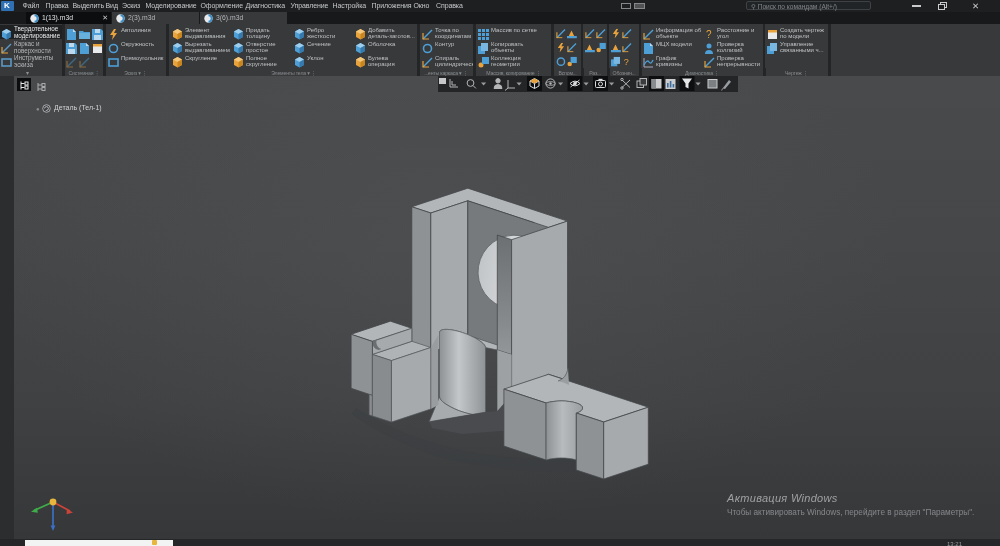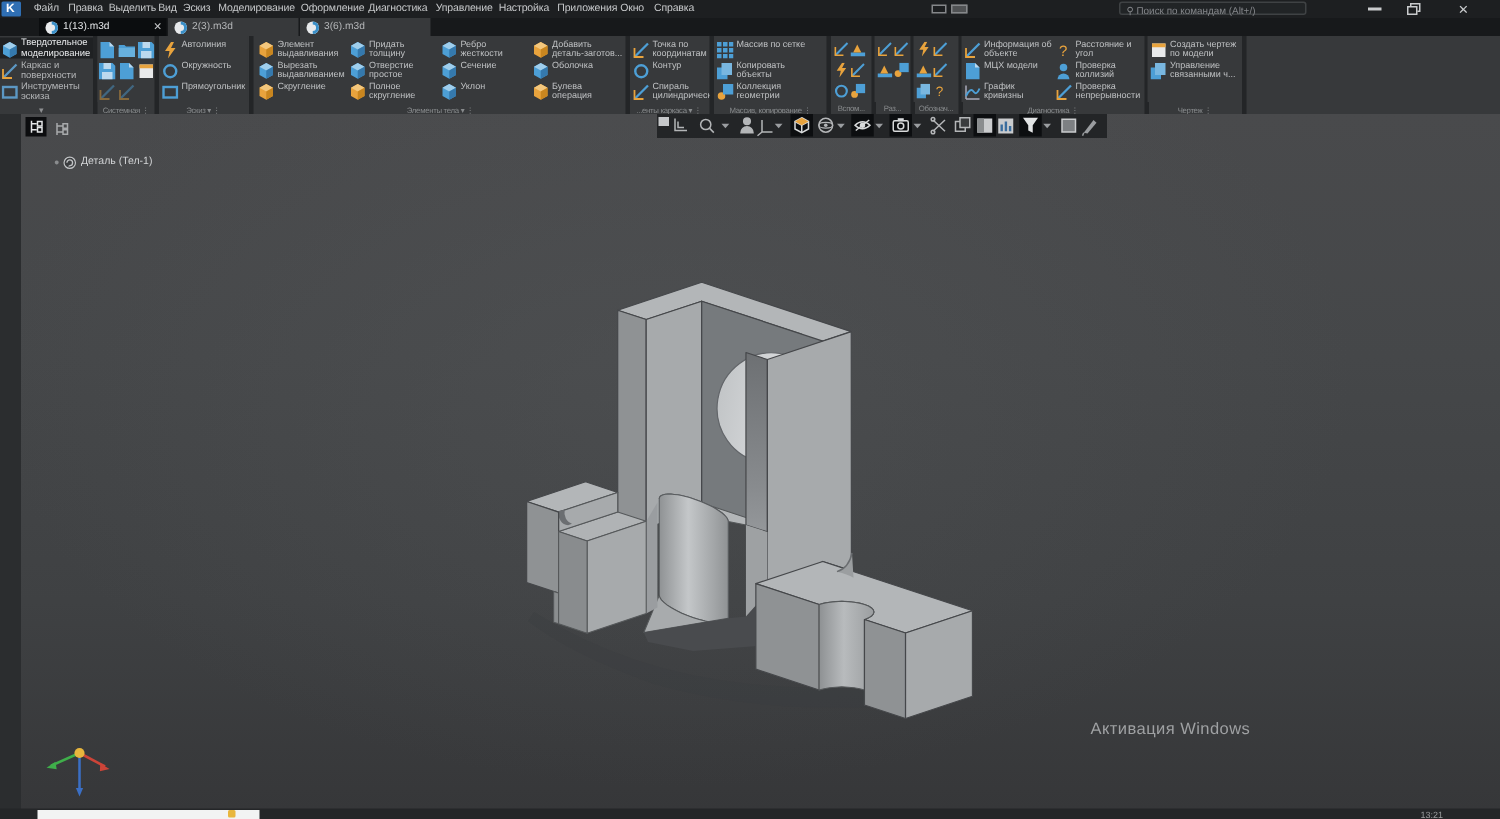--- a/index.html
+++ b/index.html
@@ -36,21 +36,21 @@
 
 
 #ftb { left:438px; top:76px; width:300px; height:16px; background:#232527; }
 
 
 #treebtn1 { left:17px; top:78px; width:14px; height:13px; background:#0c0d0f; }
 #treebtn2 { left:35px; top:79px; width:12px; height:11px; }
 #treerow { left:36px; top:104px; font-size:7px; color:#d2d4d6; white-space:nowrap; width:120px; }
 
 
-#act1 { left:727px; top:480px; font-size:11px; color:#9fa1a3; letter-spacing:0.3px; }
+#act1 { left:727px; top:492px; font-size:11px; color:#9fa1a3; letter-spacing:0.3px;font-style:italic; }
 #act2 { left:727px; top:508px; font-size:8.2px; color:#85878a; }
 
 
 #bstrip { left:0; top:539px; width:1000px; height:7px; background:#242628; }
 #bwhite { left:25px; top:540px; width:148px; height:6px; background:#f2f3f3; }
 </style></head>
 <body>
 <div id="stage">
 
 <div class="abs" id="menubar">
@@ -689,20 +689,21 @@
       <span style="position:absolute;left:0;top:2px;color:#8a8c8e;font-size:6px;">●</span>
 <svg style="position:absolute;left:6px;top:0" width="9" height="9" viewBox="0 0 9 9">
         <circle cx="4.5" cy="4.5" r="3.8" fill="#3c3e40" stroke="#c2c4c6" stroke-width="0.8"></circle>
         <path d="M2.6,4.5 a1.9,1.9 0 1 1 1.9,1.9" stroke="#c2c4c6" fill="none" stroke-width="0.9"></path>
         <path d="M4,5.8 l1,1 -1.4,0.4Z" fill="#c2c4c6"></path>
       </svg>
 <span style="position:absolute;left:18px;top:0">Деталь (Тел-1)</span>
     </div>
 
 <div class="abs" id="act1">Активация Windows</div>
+<div class="abs" id="act2">Чтобы активировать Windows, перейдите в раздел "Параметры".</div>
 
 <div class="abs" id="bstrip">
       <span style="position:absolute;left:947px;top:2px;font-size:6px;color:#9a9c9e">13:21</span>
     </div>
 <div class="abs" id="bwhite">
       <span style="position:absolute;left:127px;top:0px;width:5px;height:5px;background:#e8b63d;border-radius:1px"></span>
     </div>
 
 </div>
 </body></html>

